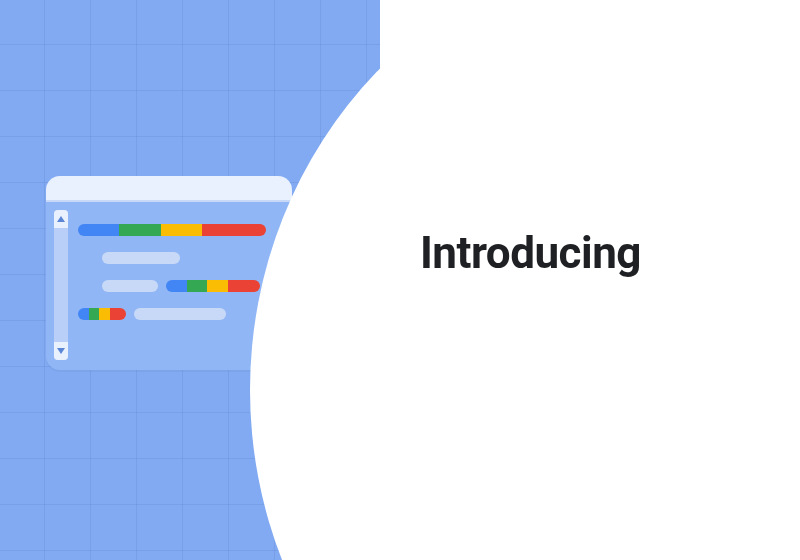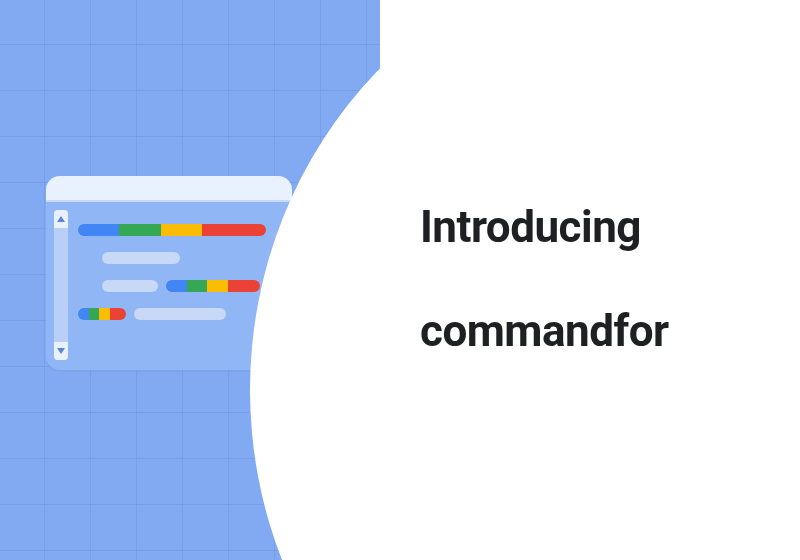--- a/index.html
+++ b/index.html
@@ -162,15 +162,14 @@
     </div>
   </div>
 
   <div class="curve-mask"></div>
 </div>
 
 <div class="right-panel">
   <h1 class="headline">
     <span>Introducing</span><br>
     <br>
-    <span>commandfor</span>
   </h1>
 </div>
 
 </body></html>

